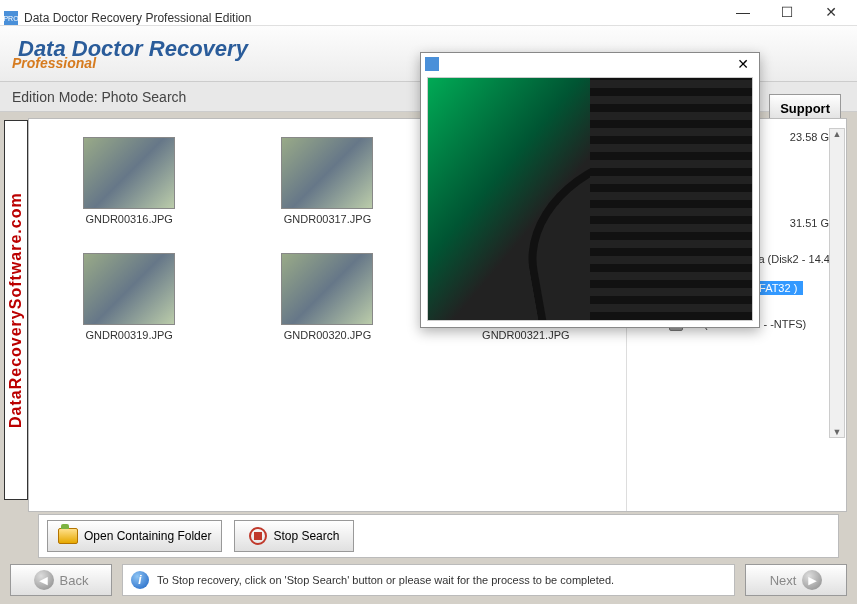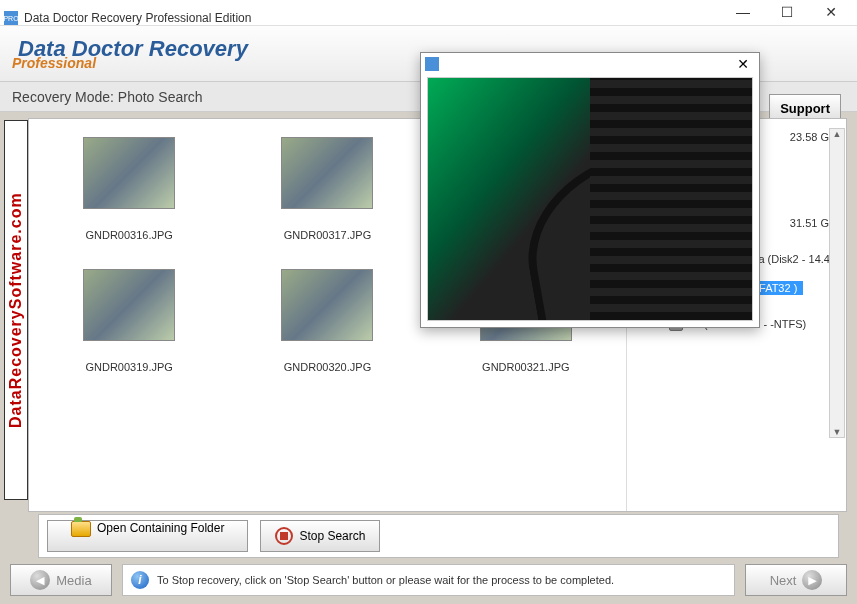--- a/index.html
+++ b/index.html
@@ -18,40 +18,40 @@
 
 .modebar { height: 30px; background:#e8e8e8; border-bottom:1px solid #ccc; display:flex; align-items:center; padding:0 12px; font-family: "Courier New", monospace; font-size:14px; color:#444; }
 .support-btn { position:absolute; right:16px; top:94px; height:28px; padding:0 10px; background:linear-gradient(#fff,#e0e0e0); border:1px solid #999; font-size:13px; font-weight:bold; display:flex; align-items:center;}
 
 .main { position:absolute; top:118px; left:28px; right:10px; bottom:92px; background:#fff; border:1px solid #bbb; display:flex; }
 
 .side-watermark { position:absolute; left:4px; top:120px; width:24px; height:380px; background:#fff; border:1px solid #333; display:flex; align-items:center; justify-content:center; writing-mode:vertical-rl; transform:rotate(180deg); font-weight:bold; font-size:16px; color:#b00; letter-spacing:1px;}
 
 .thumbs { flex:1; padding:18px 10px; overflow:hidden; position:relative;}
 .thumbs-grid { display:grid; grid-template-columns: repeat(3, 1fr); gap:28px 18px; }
-.thumb { display:flex; flex-direction:column; align-items:center; gap:20px;}
+.thumb { display:flex; flex-direction:column; align-items:center; gap:4px;}
 .thumb .img { width:92px; height:72px; border:1px solid #888; background:#777; position:relative; overflow:hidden;}
 .thumb .img::after { content:""; position:absolute; inset:0; background:linear-gradient(135deg,#9a8 0%, #678 50%, #bca 100%);}
 .thumb .fname { font-size:11px; color:#333; text-align:center;}
 
 .right-panel { width:220px; border-left:1px solid #ddd; padding:10px 6px; font-size:11px; color:#333; overflow:hidden;}
 .tree-item { padding:2px 0 2px 12px; display:flex; align-items:center; gap:4px;}
 .tree-item.sub { padding-left:36px;}
 .tree-icon { width:14px; height:14px; display:inline-block; border-radius:2px;}
 .disk-icon { background:linear-gradient(#aaa,#666); border-radius:50%;}
 .drive-icon { background:linear-gradient(#ddd,#999); border:1px solid #777;}
 .logical-icon { background:conic-gradient(#e74c3c 0 33%, #27ae60 33% 66%, #f1c40f 66% 100%); border-radius:50%;}
 .selected { background:#3399ff; color:#fff; padding:1px 6px;}
 .expander { width:9px; height:9px; border:1px solid #888; display:inline-flex; align-items:center; justify-content:center; font-size:8px; line-height:1; margin-right:2px; background:#fff;}
 .right-scroll { position:absolute; right:12px; top:128px; width:16px; height:310px; background:#f0f0f0; border:1px solid #ccc;}
 .right-scroll::before { content:"▲"; position:absolute; top:0; left:0; right:0; text-align:center; font-size:9px; color:#666;}
 .right-scroll::after { content:"▼"; position:absolute; bottom:0; left:0; right:0; text-align:center; font-size:9px; color:#666;}
 
 .progress-area { position:absolute; left:38px; right:18px; bottom:46px; height:44px; display:flex; align-items:center; gap:12px; background:#fff; border:1px solid #bbb; padding:2px 8px;}
-.open-folder-btn { height:32px; padding:0 23px; display:flex; align-items:flex-start; gap:6px; background:linear-gradient(#fff,#e0e0e0); border:1px solid #999; font-size:12px;}
+.open-folder-btn { height:32px; padding:0 10px; display:flex; align-items:center; gap:6px; background:linear-gradient(#fff,#e0e0e0); border:1px solid #999; font-size:12px;}
 .folder-icon { width:20px; height:16px; background:linear-gradient(#ffe08a,#e6a800); border:1px solid #b37400; border-radius:2px; position:relative;}
 .folder-icon::before{content:"";position:absolute;top:-5px;left:2px;width:8px;height:5px;background:#7cb342;border-radius:2px 2px 0 0;}
 .prog-center { flex:1; display:flex; flex-direction:column; align-items:center; gap:1px;}
 .prog-text { font-size:11px; color:#333;}
 .prog-bar { width:100%; height:12px; border:1px solid #888; background:#fff; position:relative;}
 .prog-fill { position:absolute; left:0; top:0; bottom:0; width:21%; background:#1aaa1a;}
 .stop-btn { height:32px; padding:11px 14px; display:flex; align-items:center; gap:6px; background:linear-gradient(#fff,#e0e0e0); border:1px solid #999; font-size:12px;}
 .stop-icon { width:18px; height:18px; border:2px solid #c0392b; border-radius:50%; display:flex; align-items:center; justify-content:center;}
 .stop-icon::after{content:"";width:8px;height:8px;background:#c0392b;}
 
@@ -84,21 +84,21 @@
 </div>
 
 <div class="header">
   <div class="logo-stack">
     <span class="logo-text">Data Doctor Recovery</span>
     <span class="logo-sub">Professional</span>
   </div>
 </div>
 
 <div class="modebar">
-  <span>Recovery Mode: Photo Search</span>
+  <span>Edition Mode: Photo Search</span>
 </div>
 <button class="support-btn">
     <span>Support</span>
   </button>
 
 <div class="side-watermark">
     <span>DataRecoverySoftware.com</span>
   </div>
 
 <div class="main">
@@ -168,21 +168,21 @@
   </button>
   <button class="stop-btn">
     <span class="stop-icon"></span>
     <span>Stop Search</span>
   </button>
 </div>
 
 <div class="footer">
   <button class="nav-btn">
     <span class="arrow-circ">◀</span>
-    <span>Media</span>
+    <span>Back</span>
   </button>
   <div class="tip-bar">
     <span class="info-icon">i</span>
     <span>To Stop recovery, click on 'Stop Search' button or please wait for the process to be completed.</span>
   </div>
   <button class="nav-btn">
     <span>Next</span>
     <span class="arrow-circ">▶</span>
   </button>
 </div>

